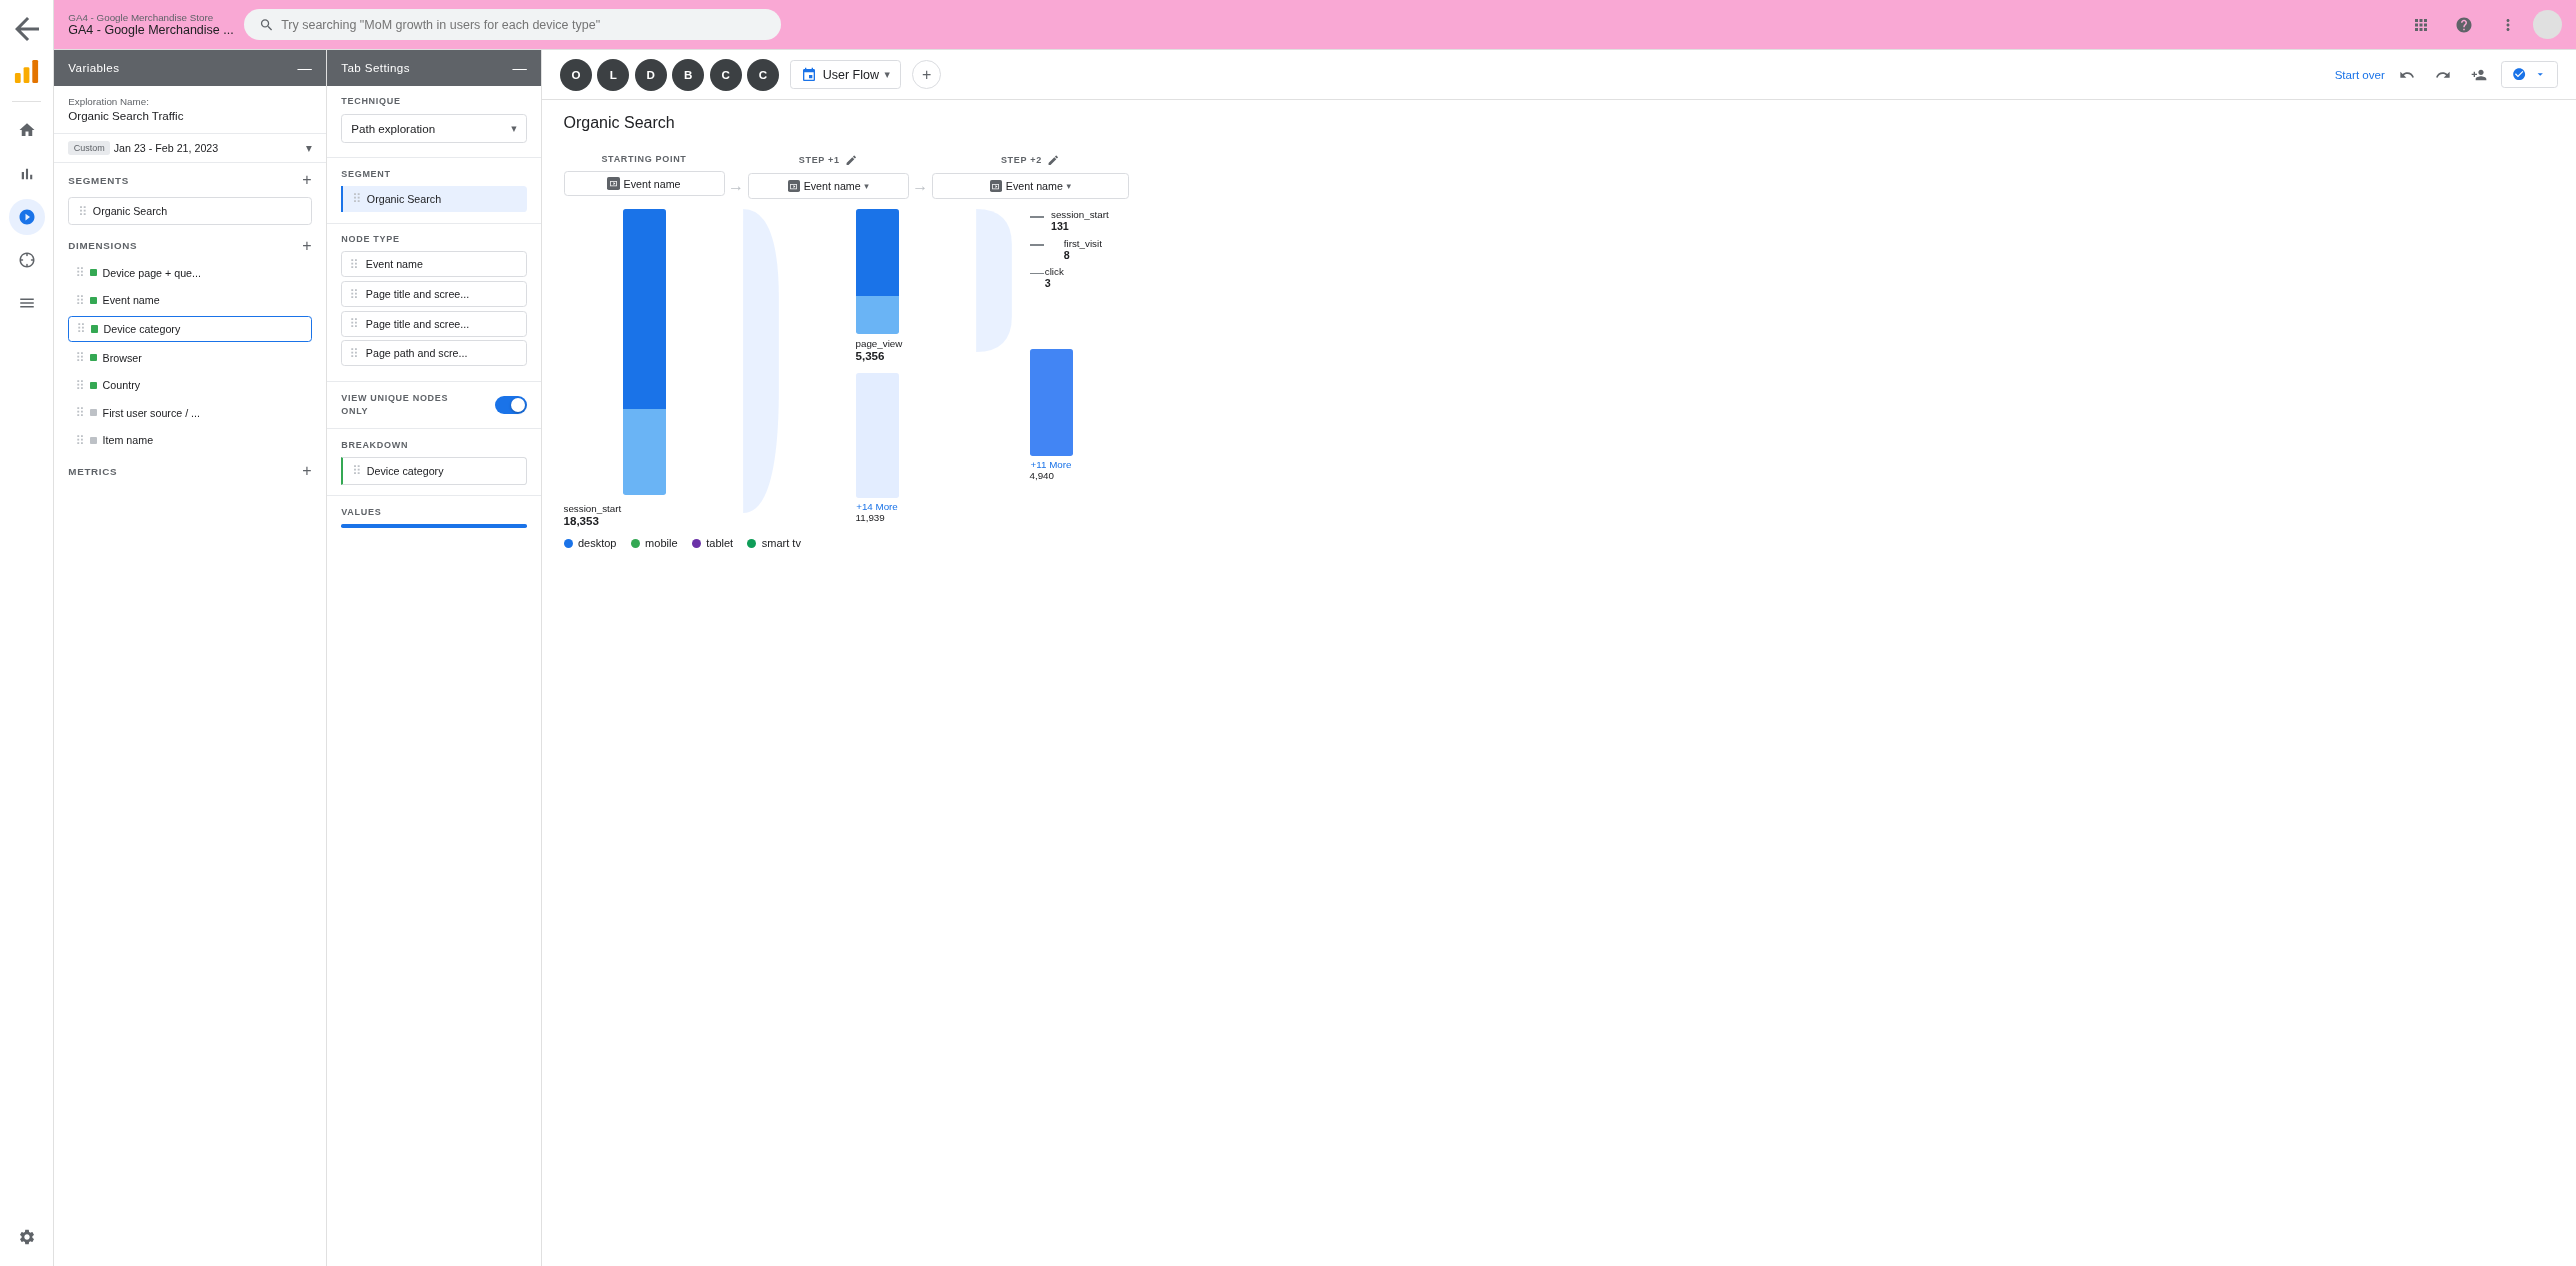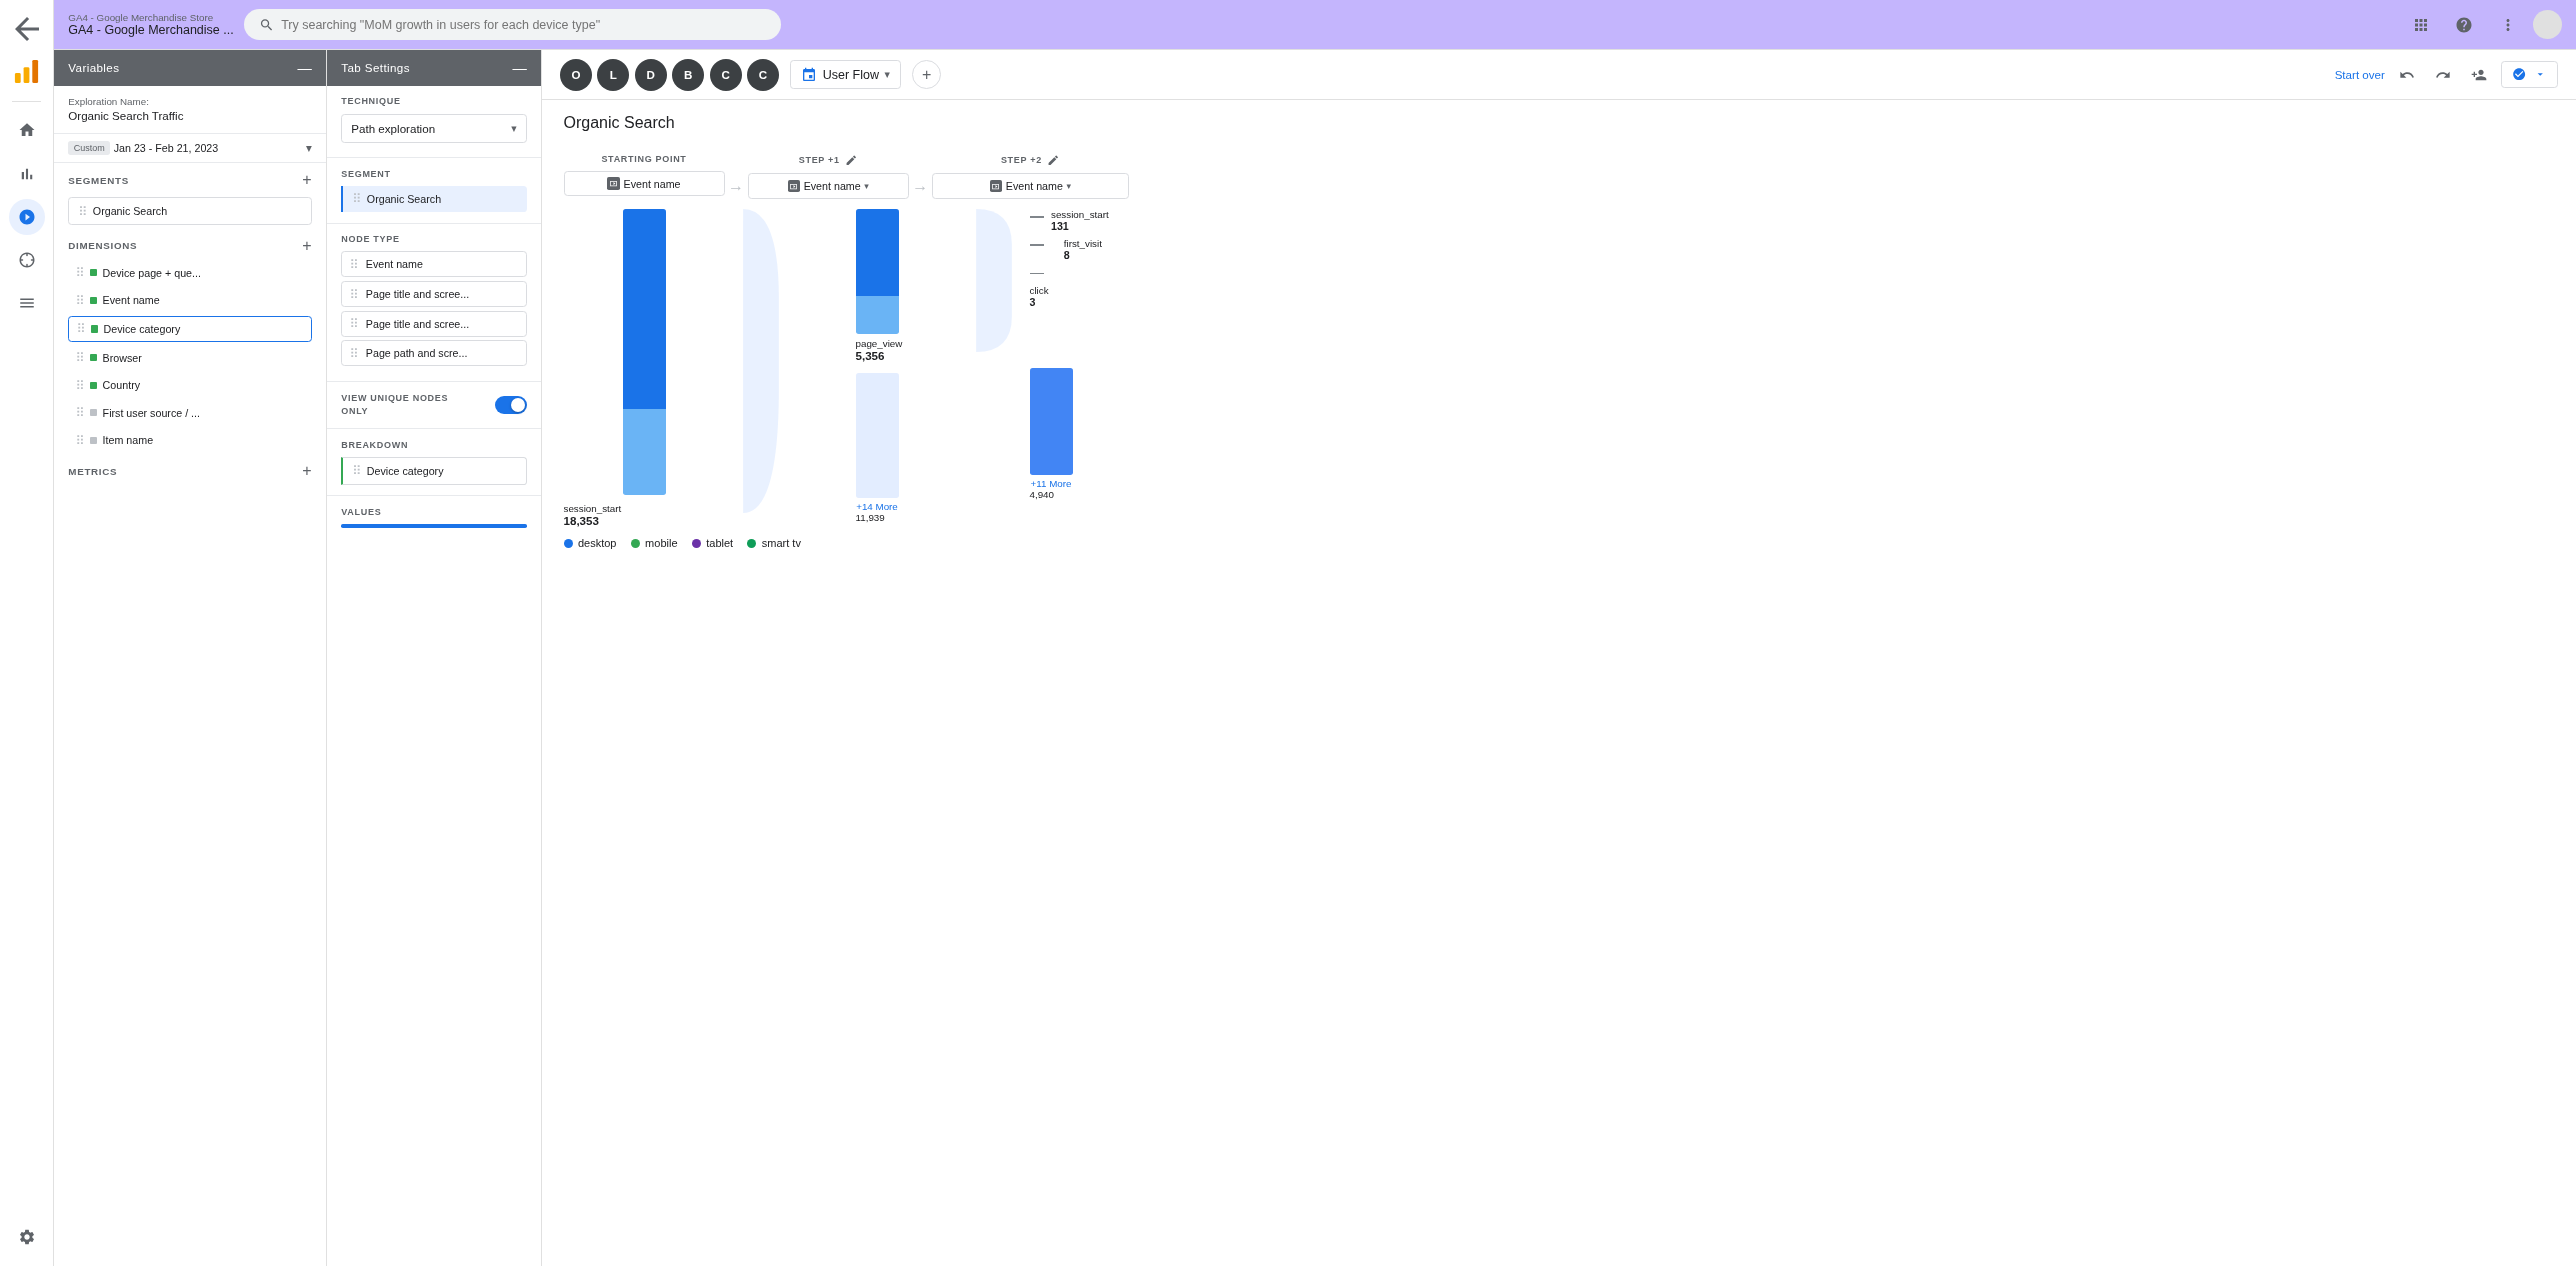--- a/index.html
+++ b/index.html
@@ -13,21 +13,21 @@
     .nav-logo { width: 36px; height: 36px; display: flex; align-items: center; justify-content: center; }
     .nav-logo svg { width: 29px; height: 29px; }
     .nav-divider { width: 29px; height: 0.9px; background: #e0e0e0; margin: 3.6px 0; }
     .nav-icon { width: 36px; height: 36px; display: flex; align-items: center; justify-content: center; cursor: pointer; color: #5f6368; border-radius: 50%; }
     .nav-icon.active { background: #e8f0fe; color: #1a73e8; }
     .nav-icon svg { width: 18px; height: 18px; }
     .nav-bottom { margin-top: auto; }
 
     
     .main-content { display: flex; flex-direction: column; flex: 1; overflow: hidden; }
-    .top-bar { display: flex; align-items: center; padding: 7.2px 14.3px; border-bottom: 0.9px solid #e0e0e0; background: #c4b5fd; height: 50px; gap: 10.7px; }
+    .top-bar { display: flex; align-items: center; padding: 7.2px 14.3px; border-bottom: 0.9px solid #e0e0e0; background: #f9a8d4; height: 50px; gap: 10.7px; }
     .account-info { display: flex; flex-direction: column; }
     .account-sub { font-size: 9.8px; color: #5f6368; }
     .account-name { font-size: 12.5px; font-weight: 500; color: #202124; white-space: nowrap; overflow: hidden; text-overflow: ellipsis; max-width: 179px; }
     .search-bar { flex: 1; display: flex; align-items: center; background: #f1f3f4; border-radius: 21.5px; padding: 7.2px 14.3px; gap: 7.2px; max-width: 537px; }
     .search-bar input { background: transparent; border: none; outline: none; font-size: 12.5px; color: #202124; width: 100%; }
     .top-icons { display: flex; align-items: center; gap: 7.2px; margin-left: auto; }
     .top-icon-btn { width: 36px; height: 36px; display: flex; align-items: center; justify-content: center; cursor: pointer; color: #5f6368; border-radius: 50%; border: none; background: none; }
     .avatar { width: 29px; height: 29px; border-radius: 50%; background: #e0e0e0; }
 
     
@@ -507,21 +507,21 @@
               </div>
 
               <div style="display:flex; align-items:flex-start; gap:20px; margin-bottom:5.4px;">
                 <div style="width:14.3px; height:1.8px; background:#80868b; margin-top:6.3px; flex-shrink:0;"></div>
                 <div>
                   <div style="font-size:9.8px; color:#202124;">first_visit</div>
                   <div style="font-size:10.7px; font-weight:700; color:#202124;">8</div>
                 </div>
               </div>
 
-              <div style="display:flex; align-items:flex-start; gap:11px; margin-bottom:5.4px;flex-direction:column;">
+              <div style="display:flex; align-items:flex-start; gap:1px; margin-bottom:5.4px;">
                 <div style="width:14.3px; height:1.8px; background:#80868b; margin-top:6.3px; flex-shrink:0;"></div>
                 <div>
                   <div style="font-size:9.8px; color:#202124;">click</div>
                   <div style="font-size:10.7px; font-weight:700; color:#202124;">3</div>
                 </div>
               </div>
 
               <div style="margin-top:54px;">
                 <div style="width:43px; height:107px; background:#4285f4; border-radius:2.7px;"></div>
                 <div style="margin-top:3.6px;">

